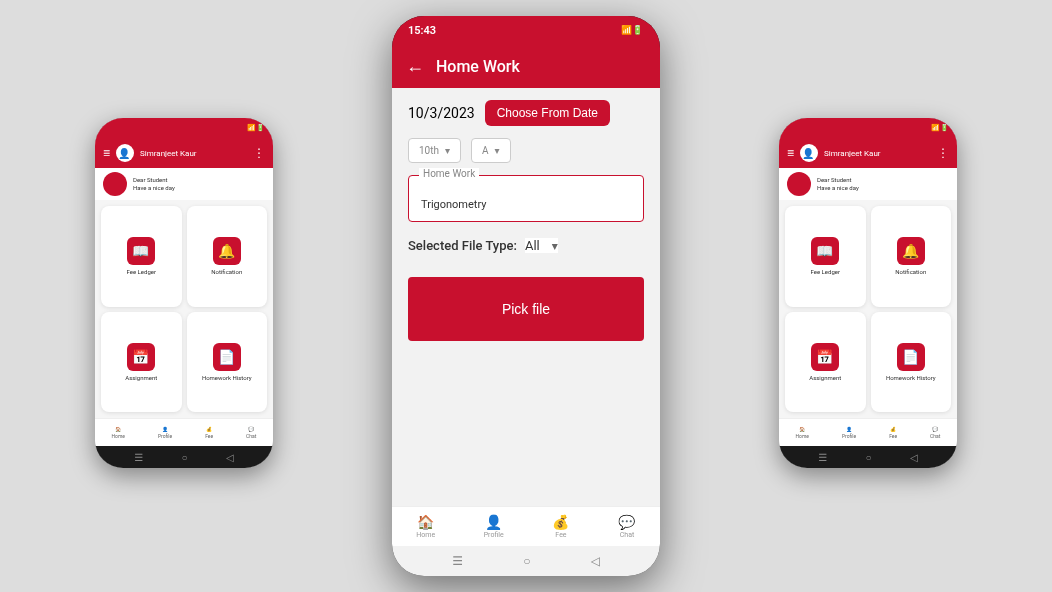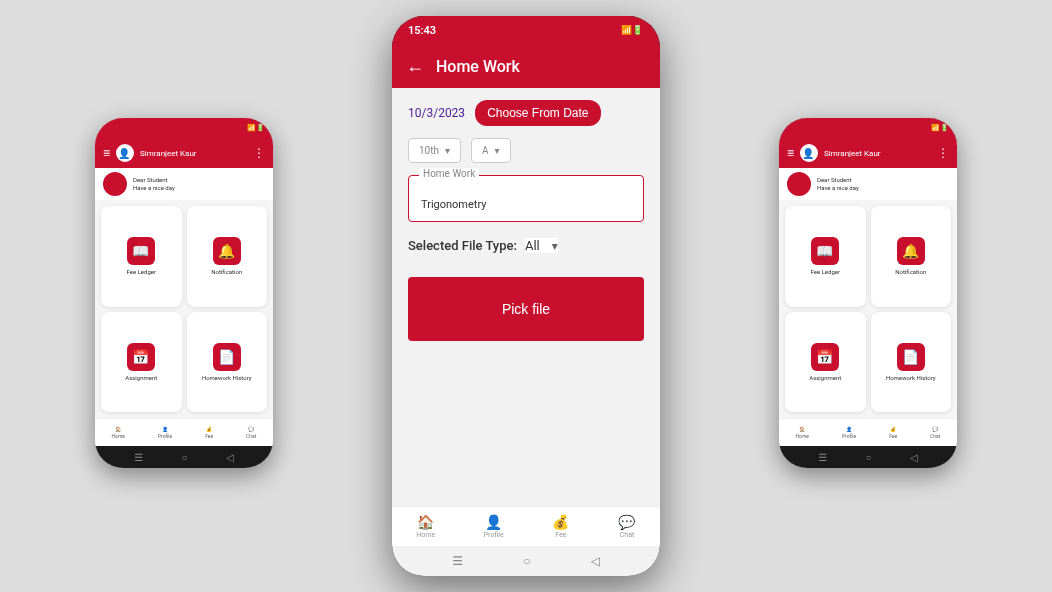--- a/index.html
+++ b/index.html
@@ -283,29 +283,29 @@
     }
 
     .date-row {
       display: flex;
       align-items: center;
       padding: 12px 16px;
       gap: 10px;
     }
 
     .date-text {
-      font-size: 12px;
-      color: #4c1d95;
+      font-size: 14px;
+      color: #000000;
     }
 
     .choose-date-btn {
       background: #c8102e;
       color: white;
       border: none;
-      border-radius: 12px;
+      border-radius: 6px;
       padding: 6px 12px;
       font-size: 12px;
       cursor: pointer;
     }
 
     .dropdowns-row {
       display: flex;
       align-items: center;
       padding: 0 16px 12px;
       gap: 10px;

